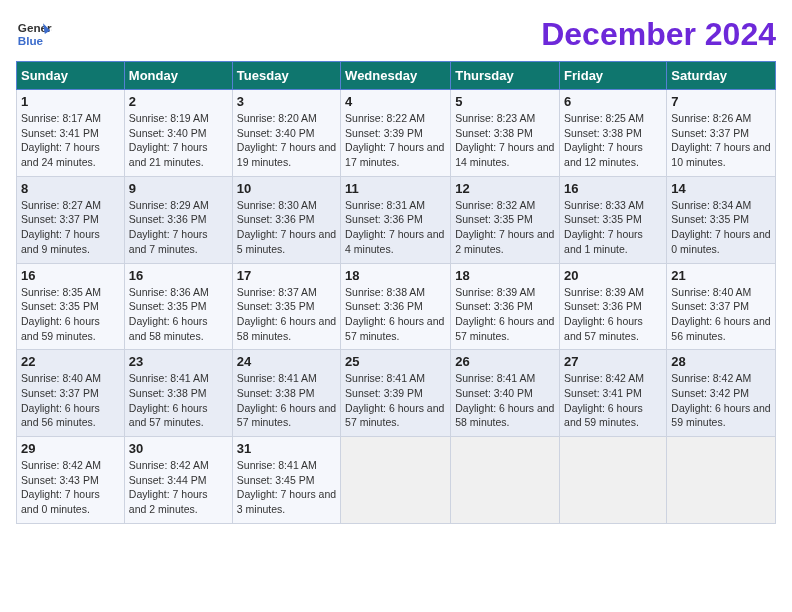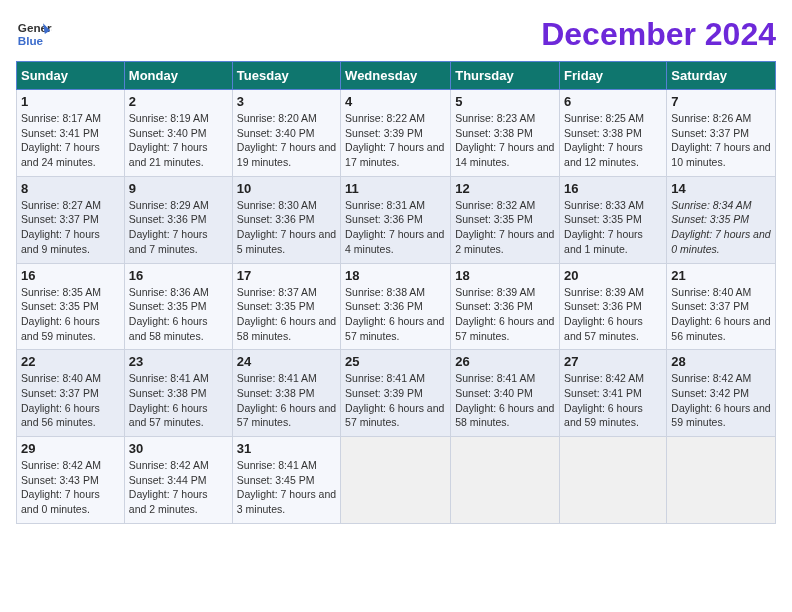--- a/index.html
+++ b/index.html
@@ -148,21 +148,21 @@
 Daylight: 7 hours and 5 minutes.</span></td>
         <td><span class="day-num">11</span><span class="cell-text" style="white-space: pre-line;">Sunrise: 8:31 AM
 Sunset: 3:36 PM
 Daylight: 7 hours and 4 minutes.</span></td>
         <td><span class="day-num">12</span><span class="cell-text" style="white-space: pre-line;">Sunrise: 8:32 AM
 Sunset: 3:35 PM
 Daylight: 7 hours and 2 minutes.</span></td>
         <td><span class="day-num">16</span><span class="cell-text" style="white-space: pre-line;">Sunrise: 8:33 AM
 Sunset: 3:35 PM
 Daylight: 7 hours and 1 minute.</span></td>
-        <td><span class="day-num">14</span><span class="cell-text" style="white-space: pre-line; font-style: italic;">Sunrise: 8:34 AM
+        <td><span class="day-num">14</span><span class="cell-text" style="white-space: pre-line;">Sunrise: 8:34 AM
 Sunset: 3:35 PM
 Daylight: 7 hours and 0 minutes.</span></td>
       </tr>
       <tr>
         <td><span class="day-num">16</span><span class="cell-text" style="white-space: pre-line; text-align: center;">Sunrise: 8:35 AM
 Sunset: 3:35 PM
 Daylight: 6 hours and 59 minutes.</span></td>
         <td><span class="day-num">16</span><span class="cell-text" style="white-space: pre-line;">Sunrise: 8:36 AM
 Sunset: 3:35 PM
 Daylight: 6 hours and 58 minutes.</span></td>

